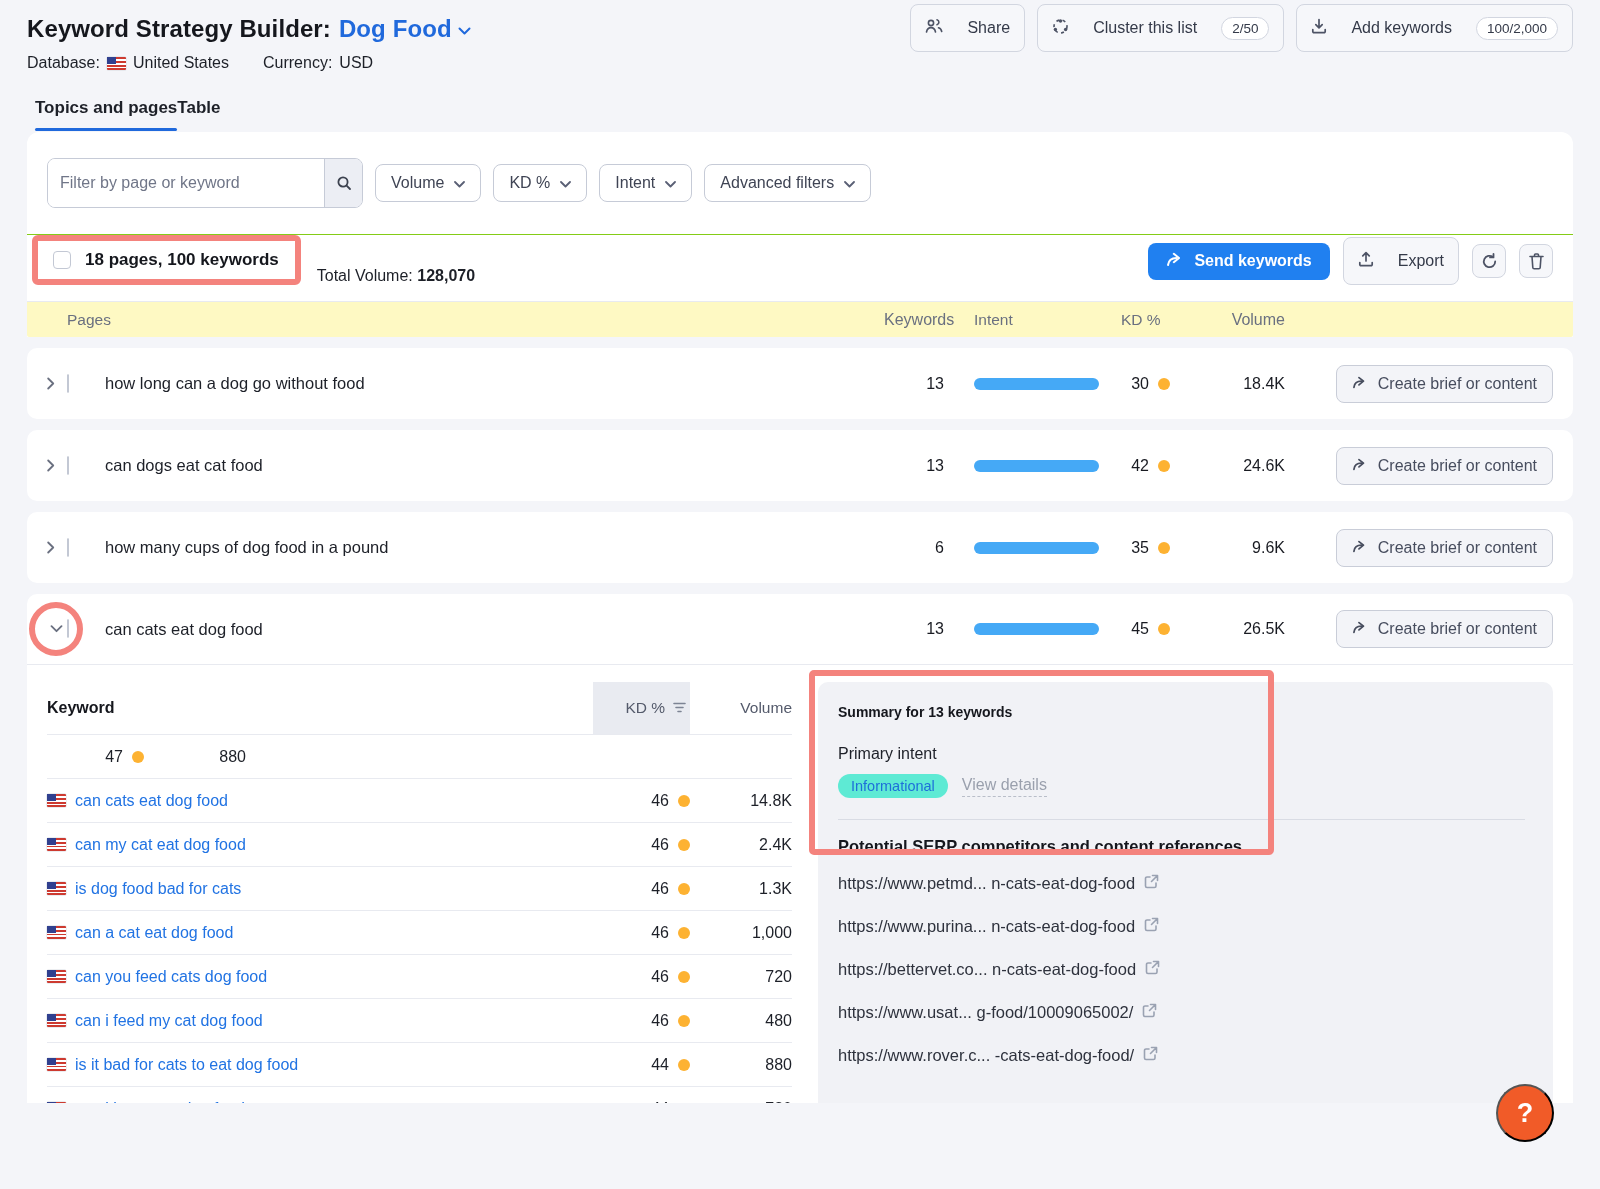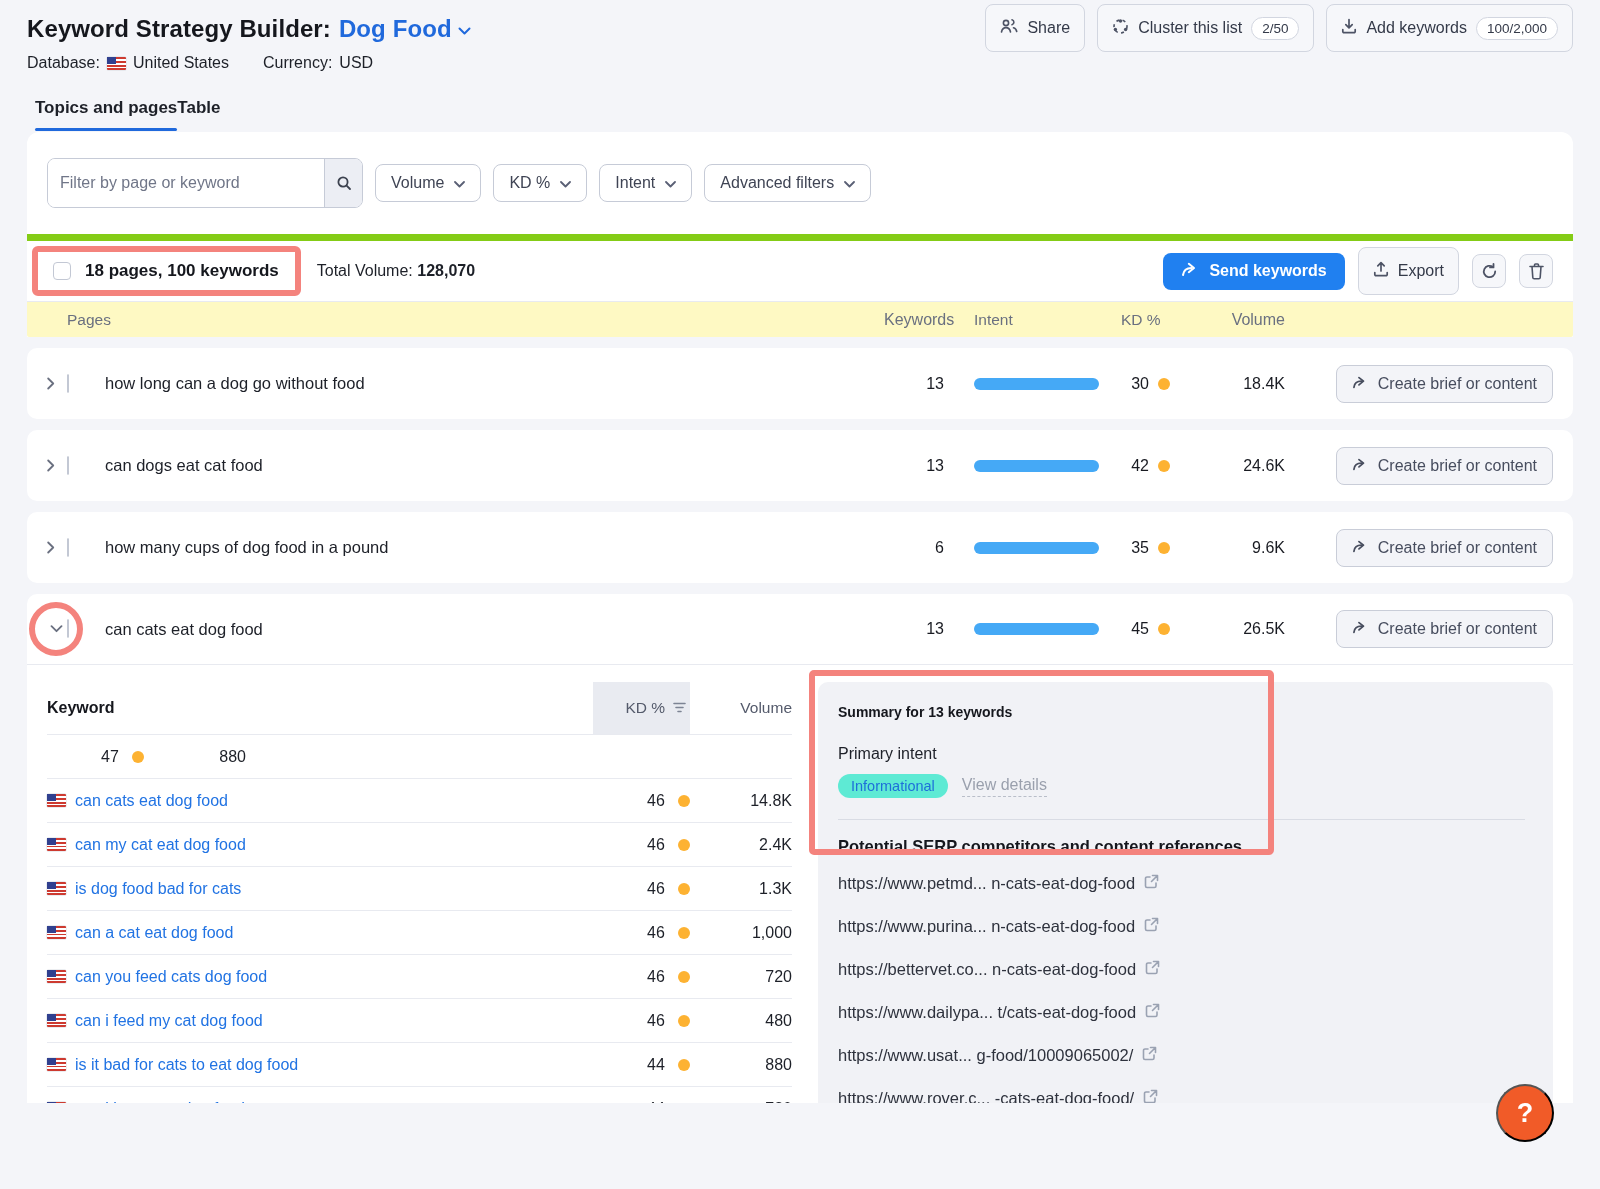--- a/index.html
+++ b/index.html
@@ -13,21 +13,21 @@
   }
   .page { padding:0 27px; }
 
   
   .title-row { display:flex; justify-content:space-between; align-items:center; padding-top:10px; height:46px; }
   h1 { font-size:24px; font-weight:700; color:#15171d; letter-spacing:.1px; }
   .list-name { color:#2069dc; margin-left:8px; }
   .title-caret { color:#2069dc; margin-left:6px; display:inline-block; vertical-align:2px; }
   .hdr-buttons { display:flex; gap:12px; }
   .hbtn {
-    display:flex; align-items:center; gap:9px; height:48px; padding:0 14px;
+    display:flex; align-items:center; gap:24px; height:48px; padding:0 14px;
     background:#f6f7fa; border:1px solid #d2d6e0; border-radius:8px;
     font-size:16px; color:#343a49; cursor:pointer; white-space:nowrap;
   }
   .hbtn svg { color:#4d5365; }
   .badge {
     background:#fff; border:1px solid #d2d6e0; border-radius:12px;
     font-size:13.5px; color:#343a49; padding:2px 10px; line-height:17px;
   }
   .meta-row { display:flex; align-items:center; gap:34px; margin-top:8px; font-size:16px; color:#1d2028; }
   .meta-item { display:flex; align-items:center; gap:7px; }
@@ -46,21 +46,21 @@
   .search-wrap input { border:none; outline:none; flex:1; padding:0 12px; font-size:16px; color:#30343f; font-family:inherit; }
   .search-wrap input::placeholder { color:#707688; }
   .search-btn { width:38px; display:flex; align-items:center; justify-content:center; background:#eceef4; border-left:1px solid #c6cbd7; cursor:pointer; color:#3c424f; }
   .drop {
     display:flex; align-items:center; gap:10px; height:38px; padding:0 15px;
     border:1px solid #c6cbd7; border-radius:8px; background:#fff;
     font-size:16px; color:#3f4454; cursor:pointer;
   }
   .drop svg { color:#5a6075; }
 
-  .sel-row { display:flex; align-items:center; border-top:7px solid #84cc16; height:67px; padding:8px 20px; position:relative; }
+  .sel-row { display:flex; align-items:flex-end; border-top:1px solid #84cc16; height:67px; padding:16px 20px; position:relative; }
   .sel-annot { display:flex; align-items:center; gap:14px; border:6px solid #f4837d; border-radius:6px; padding:9px 16px 9px 15px; margin-left:-15px; }
   .checkbox { width:18px; height:18px; border:1px solid #c3c8d4; border-radius:4px; background:#fff; flex:0 0 auto; cursor:pointer; }
   .sel-label { font-size:17px; font-weight:700; color:#15171d; white-space:nowrap; }
   .total { margin-left:16px; font-size:16px; color:#1d2028; }
   .total b { font-weight:700; }
   .sel-actions { margin-left:auto; display:flex; align-items:center; gap:13px; }
   .send-btn { display:flex; align-items:center; gap:10px; height:37px; padding:0 18px; background:#2080f0; color:#fff;
     font-size:16px; font-weight:700; border:none; border-radius:8px; cursor:pointer; }
   .icon-btn { width:34px; height:34px; display:flex; align-items:center; justify-content:center;
     background:#f6f7fa; border:1px solid #d2d6e0; border-radius:8px; color:#4d5365; cursor:pointer; }
@@ -100,21 +100,21 @@
   .kwt-head { display:flex; align-items:center; height:52px; }
   .kwt-head .kw-col { flex:1; font-size:16px; font-weight:700; color:#15171d; }
   .kd-col { width:97px; display:flex; align-items:center; justify-content:flex-end; }
   .vol-col { width:102px; text-align:right; }
   .kwt-head .kd-col { background:#e9ebf1; height:52px; padding-right:4px; font-size:15.5px; color:#545a6b; gap:8px; }
   .kwt-head .vol-col { font-size:15.5px; color:#545a6b; }
   .kwt-row { display:flex; align-items:center; height:44px; border-top:1px solid #e8eaf0; }
   .kwt-row .kw-col { flex:1; display:flex; align-items:center; gap:9px; }
   .kwt-row a { color:#2173e3; font-size:16px; text-decoration:none; cursor:pointer; }
   .kwt-row .kd-col { font-size:16px; color:#1d2028; }
-  .kwt-row .kd-col .num { width:26px; text-align:center; }
+  .kwt-row .kd-col .num { width:26px; text-align:right; }
   .kwt-row .vol-col { font-size:16px; color:#1d2028; }
 
   .summary-panel { flex:1; margin-left:26px; background:#f1f2f6; border-radius:10px; padding:22px 20px 30px 12px; position:relative; height:475px; }
   .summary-inner { padding-left:8px; }
   .annot-rect { position:absolute; left:-9px; top:-12px; width:465px; height:185px; border:6px solid #f4837d; border-radius:5px; pointer-events:none; }
   .sum-title { font-size:14px; font-weight:700; color:#15171d; }
   .intent-label { font-size:16px; color:#1d2028; margin-top:25px; }
   .pill-row { display:flex; align-items:center; gap:14px; margin-top:11px; }
   .pill { background:#5eead4; color:#1e6fd9; font-size:14.5px; border-radius:13px; padding:4px 13px; cursor:pointer; }
   .view-details { font-size:16px; color:#9aa0ad; border-bottom:1.5px dashed #b9bec9; padding-bottom:2px; cursor:pointer; }
@@ -528,27 +528,20 @@
                   </svg></span>
   </div>
               <div class="url-row">
     <span>https://bettervet.co... n-cats-eat-dog-food</span>
     <span><svg width="15" height="15" viewBox="0 0 15 15">
                     <path d="M6 3H3a1.5 1.5 0 0 0-1.5 1.5V12A1.5 1.5 0 0 0 3 13.5h7.5A1.5 1.5 0 0 0 12 12V9" fill="none" stroke="currentColor" stroke-width="1.6" stroke-linecap="round"></path>
                     <path d="M8.5 1.5H13.5V6.5M13 2L7.5 7.5" fill="none" stroke="currentColor" stroke-width="1.6" stroke-linecap="round" stroke-linejoin="round"></path>
                   </svg></span>
   </div>
               <div class="url-row">
-    <span>https://www.dailypa... t/cats-eat-dog-food</span>
-    <span><svg width="15" height="15" viewBox="0 0 15 15">
-                    <path d="M6 3H3a1.5 1.5 0 0 0-1.5 1.5V12A1.5 1.5 0 0 0 3 13.5h7.5A1.5 1.5 0 0 0 12 12V9" fill="none" stroke="currentColor" stroke-width="1.6" stroke-linecap="round"></path>
-                    <path d="M8.5 1.5H13.5V6.5M13 2L7.5 7.5" fill="none" stroke="currentColor" stroke-width="1.6" stroke-linecap="round" stroke-linejoin="round"></path>
-                  </svg></span>
-  </div>
-              <div class="url-row">
     <span>https://www.usat...  g-food/10009065002/</span>
     <span><svg width="15" height="15" viewBox="0 0 15 15">
                     <path d="M6 3H3a1.5 1.5 0 0 0-1.5 1.5V12A1.5 1.5 0 0 0 3 13.5h7.5A1.5 1.5 0 0 0 12 12V9" fill="none" stroke="currentColor" stroke-width="1.6" stroke-linecap="round"></path>
                     <path d="M8.5 1.5H13.5V6.5M13 2L7.5 7.5" fill="none" stroke="currentColor" stroke-width="1.6" stroke-linecap="round" stroke-linejoin="round"></path>
                   </svg></span>
   </div>
               <div class="url-row">
     <span>https://www.rover.c... -cats-eat-dog-food/</span>
     <span><svg width="15" height="15" viewBox="0 0 15 15">
                     <path d="M6 3H3a1.5 1.5 0 0 0-1.5 1.5V12A1.5 1.5 0 0 0 3 13.5h7.5A1.5 1.5 0 0 0 12 12V9" fill="none" stroke="currentColor" stroke-width="1.6" stroke-linecap="round"></path>

